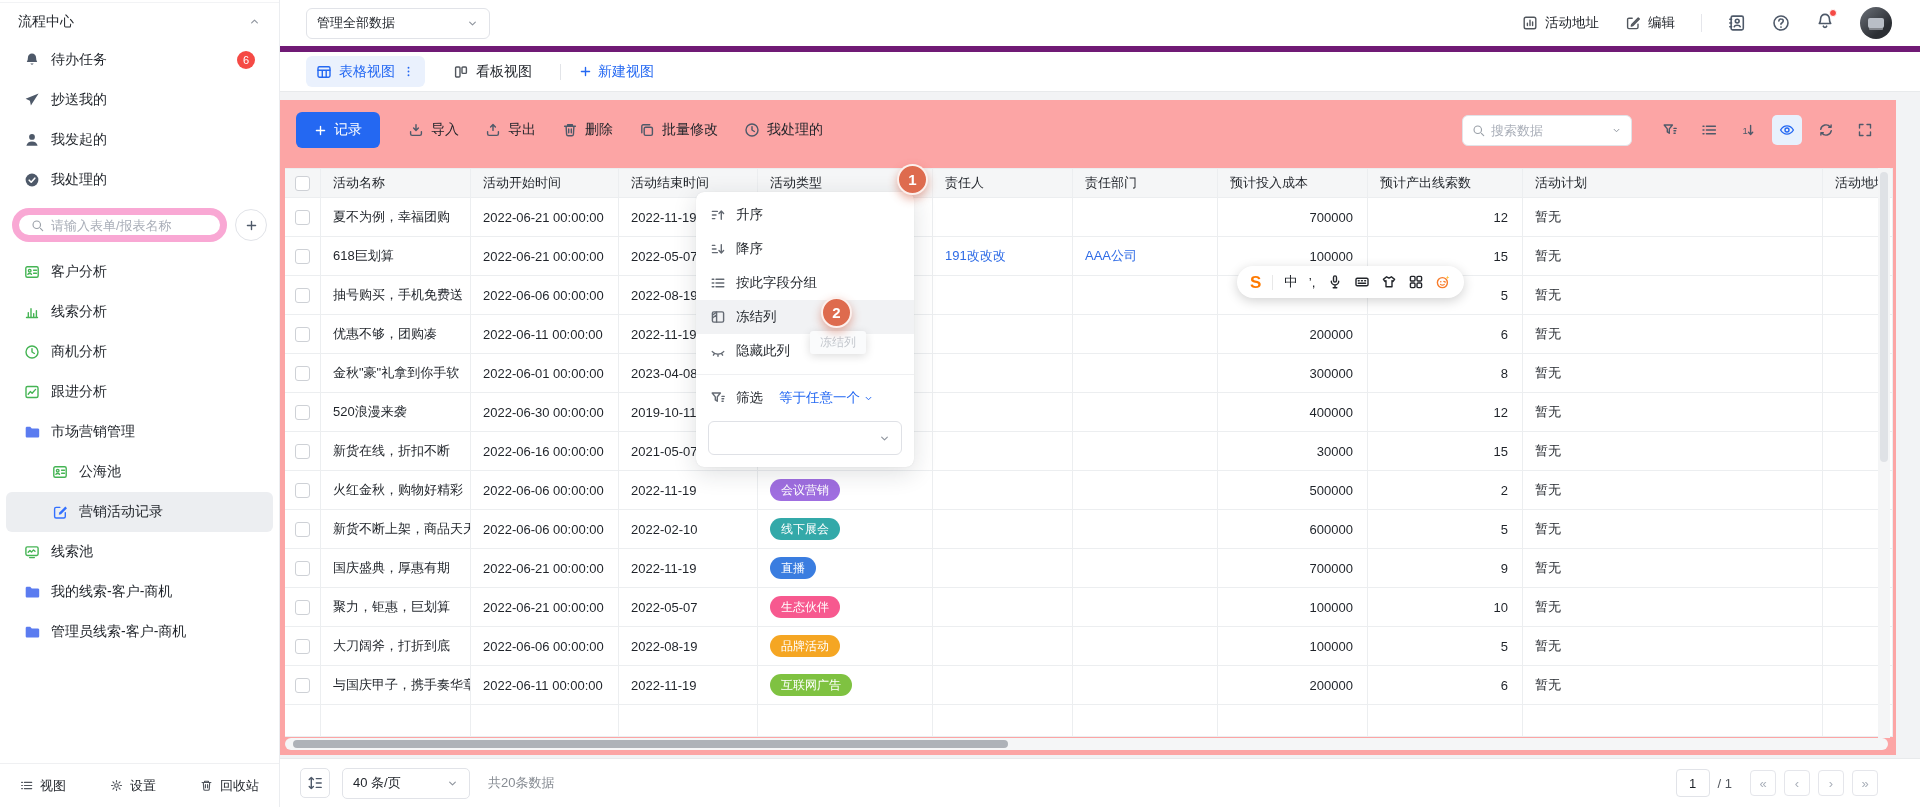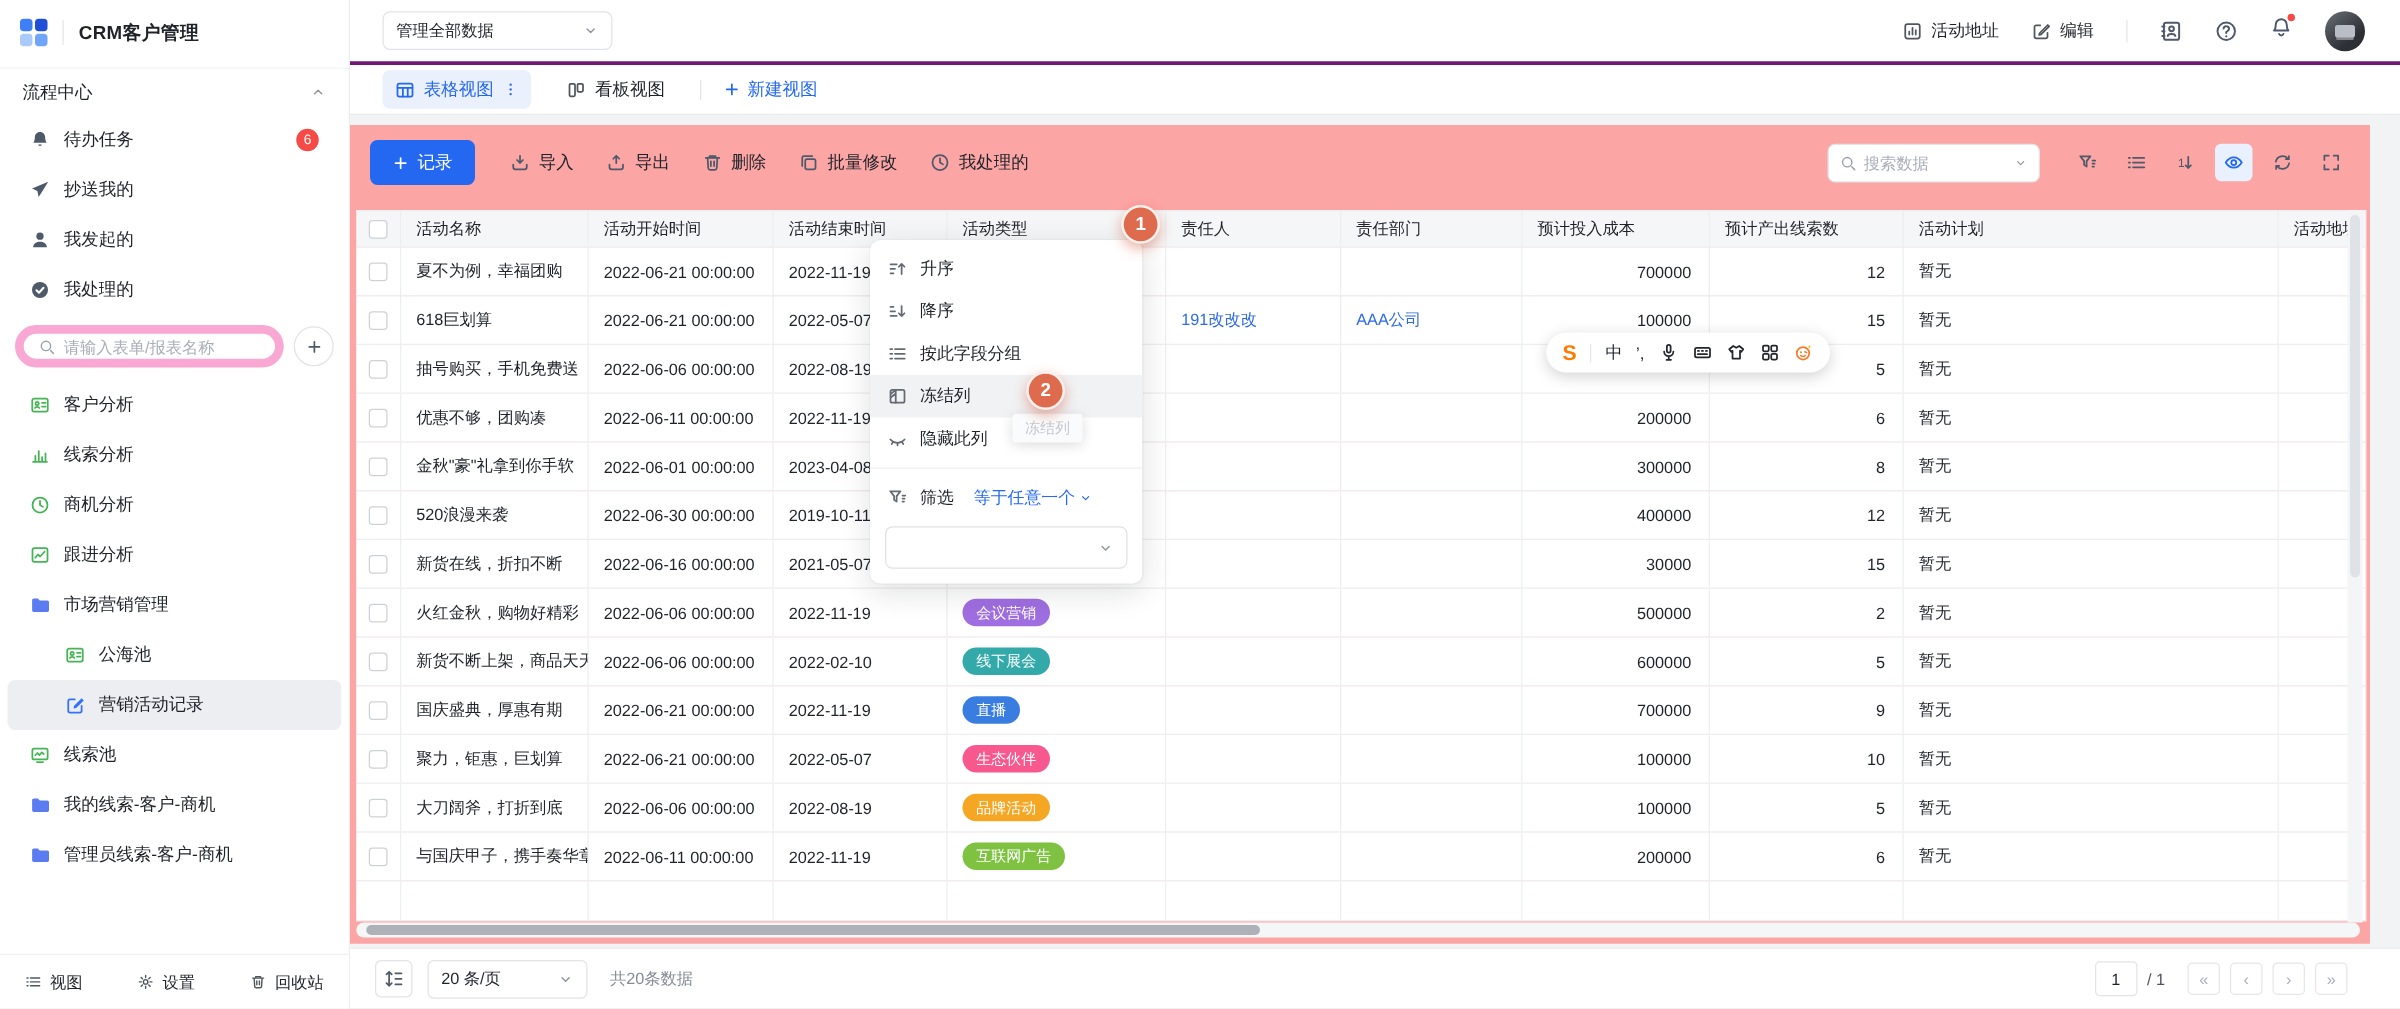--- a/index.html
+++ b/index.html
@@ -29,21 +29,21 @@
   .search-pill{flex:1;height:34px;border:7px solid #f9a8d4;border-radius:17px;display:flex;align-items:center;gap:7px;padding:0 12px;background:#fff}
   .search-pill .ic{color:#9aa0a8}
   .search-pill input{border:none;outline:none;font-size:13px;width:140px;color:#1f2329;background:transparent}
   .search-pill input::placeholder{color:#a9aeb8}
   .plus-circle{width:32px;height:32px;border:1px solid #e1e3e8;border-radius:50%;display:flex;align-items:center;justify-content:center;color:#646a73;cursor:pointer;background:#fff}
   .side-footer{position:absolute;left:0;right:0;bottom:0;height:44px;border-top:1px solid #eff0f2;display:flex;align-items:center;justify-content:space-between;padding:0 20px;background:#fff}
   .foot-item{display:flex;align-items:center;gap:7px;font-size:13px;cursor:pointer;color:#1f2329}
   .foot-item .ic{color:#51565d}
 
   
-  .topbar{position:absolute;left:280px;top:0;width:1640px;height:52px;background:#fff;border-bottom:3px solid #701a75;display:flex;align-items:center;z-index:4}
+  .topbar{position:absolute;left:280px;top:0;width:1640px;height:52px;background:#fff;border-bottom:6px solid #701a75;display:flex;align-items:center;z-index:4}
   .scope-select{margin-left:26px;width:184px;height:31px;border:1px solid #e1e3e8;border-radius:6px;display:flex;align-items:center;padding:0 10px;font-size:13px;gap:8px;cursor:pointer;background:#fff}
   .scope-select .ic{margin-left:auto;color:#8f959e}
   .top-right{margin-left:auto;display:flex;align-items:center;gap:26px;padding-right:28px}
   .top-act{display:flex;align-items:center;gap:7px;font-size:13.5px;cursor:pointer}
   .top-act .ic{color:#51565d}
   .top-vdiv{width:1px;height:18px;background:#e5e6eb}
   .top-ic{position:relative;cursor:pointer}
   .red-dot{position:absolute;top:-3px;right:-3px;width:8px;height:8px;border-radius:50%;background:#F54A45;border:1.5px solid #fff}
   .avatar{width:32px;height:32px;border-radius:50%;background:linear-gradient(140deg,#6b7078 0%,#2c2f34 70%);display:flex;align-items:center;justify-content:center;cursor:pointer;overflow:hidden}
   .avatar .scr{width:16px;height:10px;background:#b9bec6;border-radius:2px;box-shadow:0 3px 0 -1px #84878d}
@@ -126,30 +126,20 @@
   .pg-input{width:34px;height:28px;border:1px solid #e1e3e8;border-radius:4px;text-align:center;font-size:13px;outline:none;color:#1f2329}
   .pg-slash{font-size:13px;color:#51565d;margin-right:10px}
   .nav-btn{width:26px;height:26px;border:1px solid #e5e6eb;border-radius:4px;display:flex;align-items:center;justify-content:center;font-size:13px;color:#aab0ba;cursor:pointer;background:#fff}
 </style>
 </head>
 <body>
 
 <div class="stage">
 
   <aside class="sidebar">
-    <div class="side-header">
-      <span class="logo">
-        <i style="background:#3D7FF7"></i>
-          <i style="background:#1E4FD6"></i>
-          <i style="background:#A9CAFB"></i>
-          <i style="background:#6FA4F9"></i>
-      </span>
-      <span class="side-hdiv"></span>
-      <span class="side-title">CRM客户管理</span>
-    </div>
     <div class="side-sec">
       <span>流程中心</span>
       <span class="ic ic-sm">
           <svg viewBox="0 0 16 16" xmlns="http://www.w3.org/2000/svg">
             <path d="M4.5 9.8 8 6.3l3.5 3.5" stroke="currentColor" fill="none" stroke-width="1.4" stroke-linecap="round" stroke-linejoin="round"></path>
           </svg>
         </span>
     </div>
     <div id="process-items">
   <div class="side-item">
@@ -1086,21 +1076,21 @@
   <div class="bottombar">
     <div class="pg-left">
       <div class="sq-btn">
         <span class="ic">
             <svg viewBox="0 0 16 16" xmlns="http://www.w3.org/2000/svg">
               <path d="M9.3 3.6h4.9M9.3 8h4.9M9.3 12.4h4.9M4.3 2.4v11.2M2.2 4.5l2.1-2.1 2.1 2.1M2.2 11.5l2.1 2.1 2.1-2.1" stroke="currentColor" fill="none" stroke-width="1.4" stroke-linecap="round" stroke-linejoin="round"></path>
             </svg>
           </span>
       </div>
       <div class="size-select">
-        <span>20 条/页</span>
+        <span>40 条/页</span>
         <span class="ic ic-sm">
             <svg viewBox="0 0 16 16" xmlns="http://www.w3.org/2000/svg">
               <path d="M4.5 6.3 8 9.8l3.5-3.5" stroke="currentColor" fill="none" stroke-width="1.4" stroke-linecap="round" stroke-linejoin="round"></path>
             </svg>
           </span>
       </div>
       <span class="pg-total">共20条数据</span>
     </div>
     <div class="pg-right">
       <input class="pg-input" value="1" style="">

